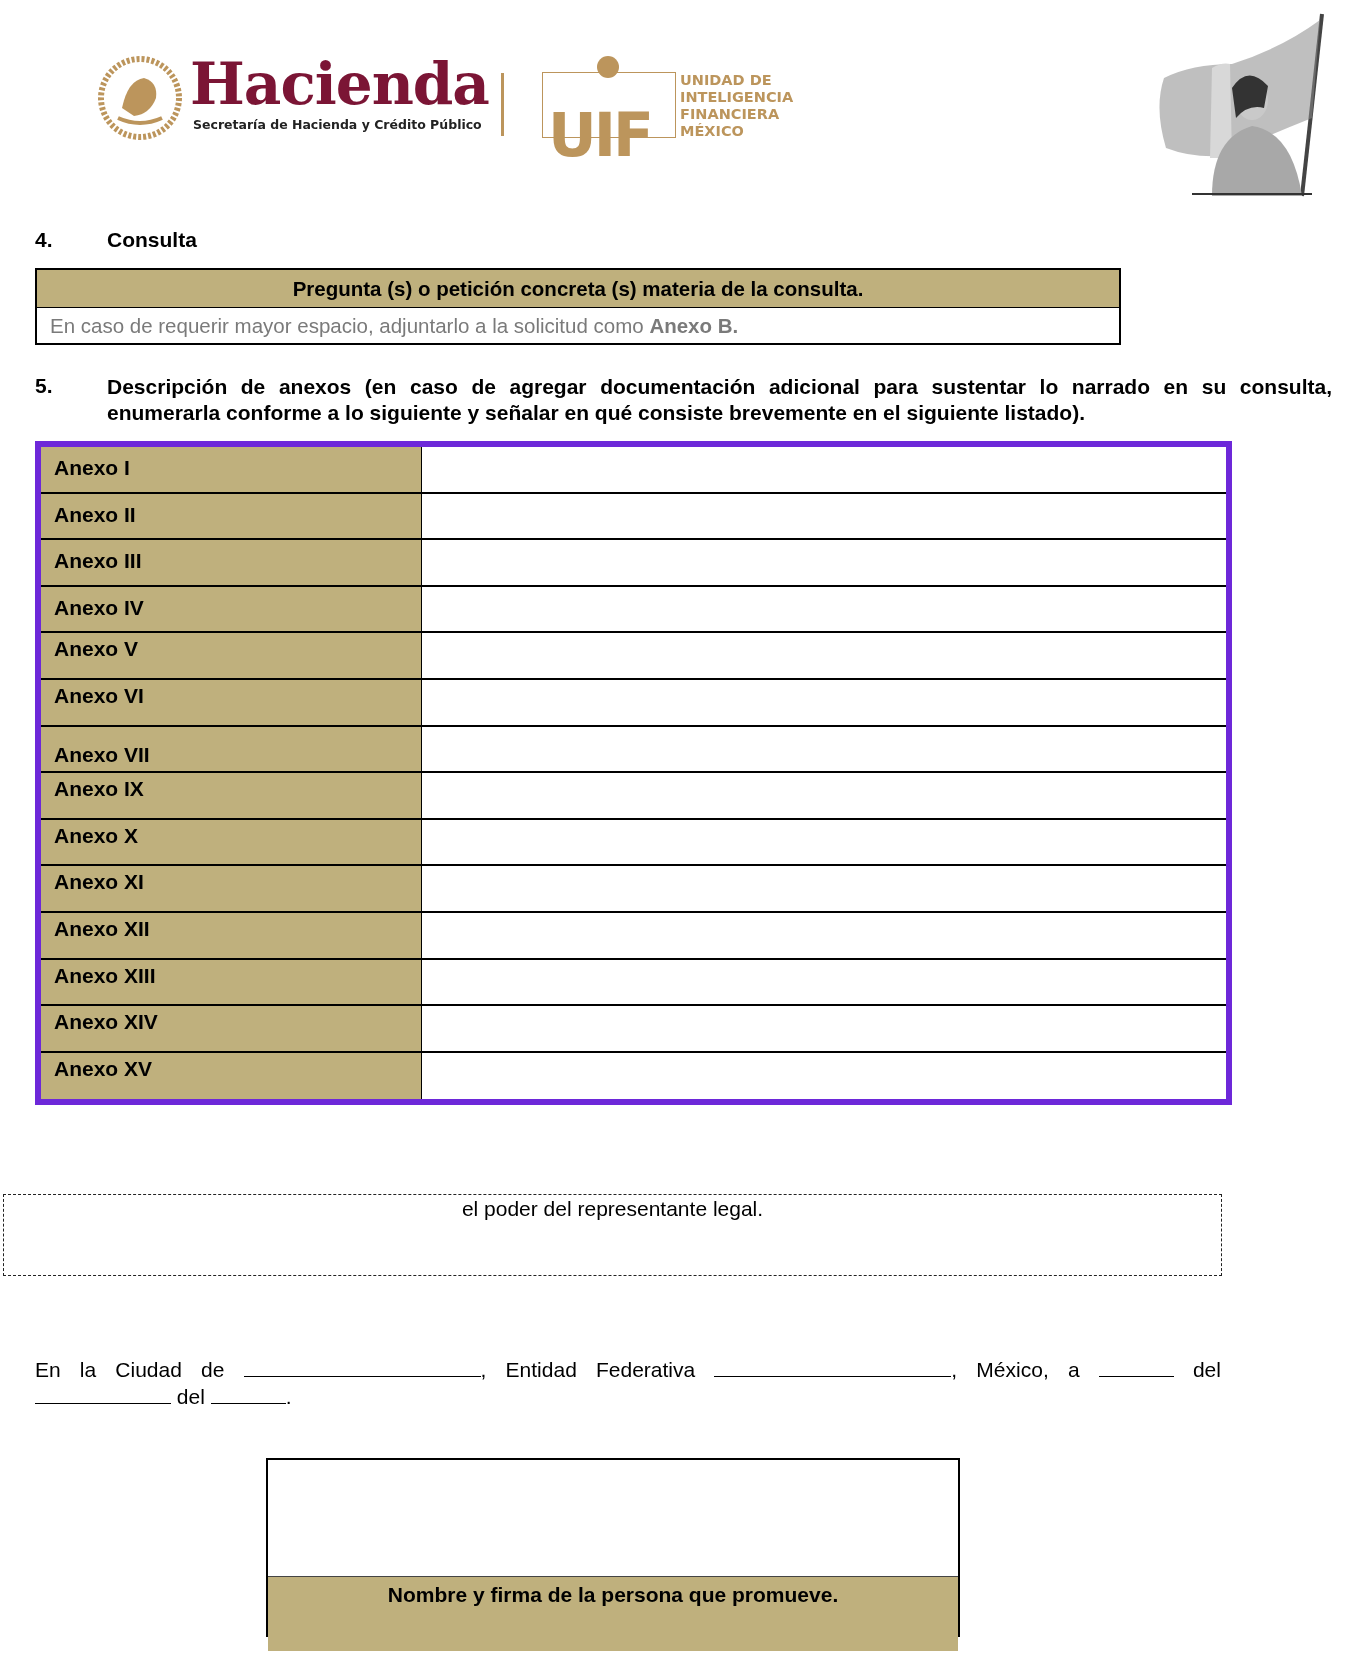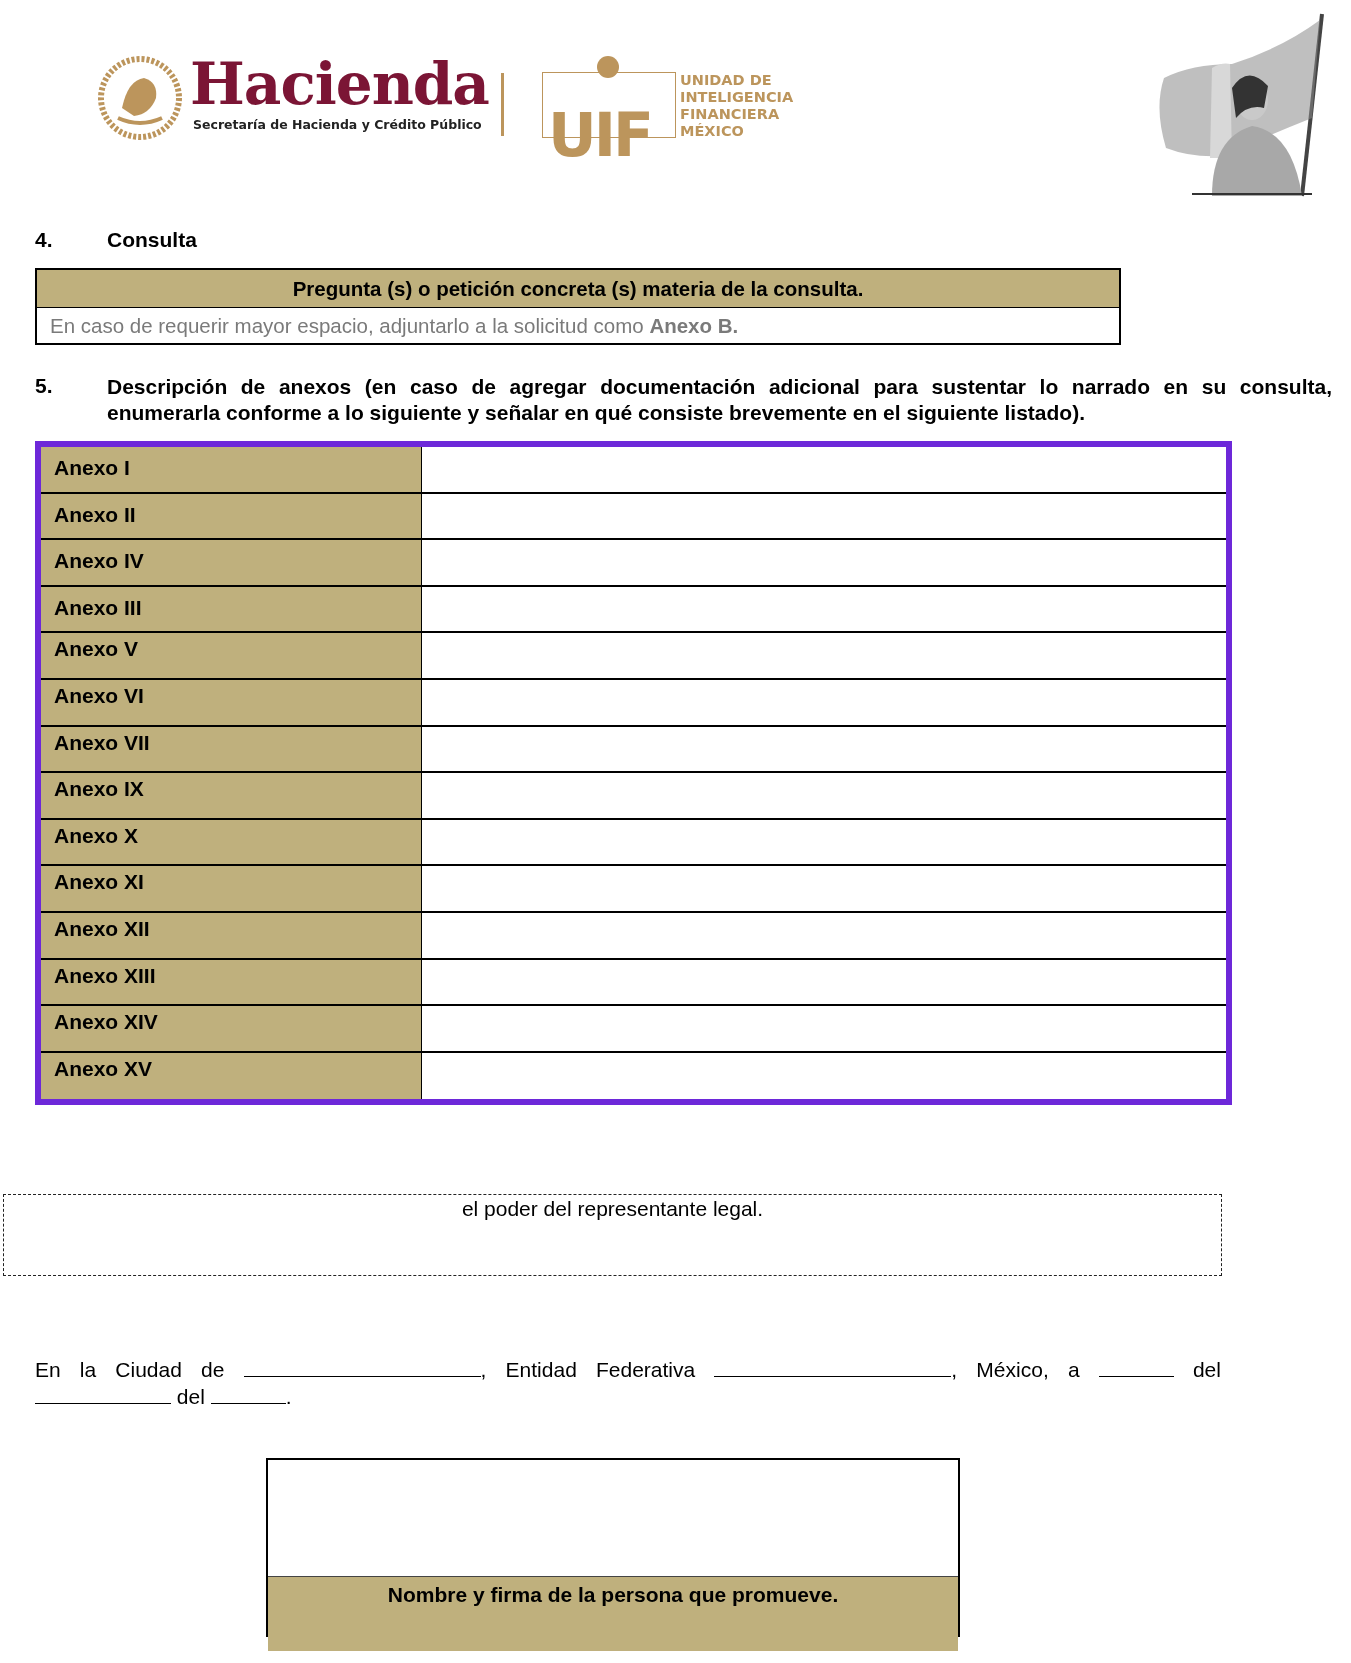--- a/index.html
+++ b/index.html
@@ -106,37 +106,37 @@
 <div class="abs anexos">
   <div class="anexo-row">
       <div class="anexo-label">Anexo I</div>
       <div class="anexo-value"></div>
     </div>
   <div class="anexo-row">
       <div class="anexo-label">Anexo II</div>
       <div class="anexo-value"></div>
     </div>
   <div class="anexo-row">
-      <div class="anexo-label">Anexo IV</div>
+      <div class="anexo-label">Anexo III</div>
       <div class="anexo-value"></div>
     </div>
   <div class="anexo-row">
-      <div class="anexo-label">Anexo III</div>
+      <div class="anexo-label">Anexo IV</div>
       <div class="anexo-value"></div>
     </div>
   <div class="anexo-row">
       <div class="anexo-label" style="padding-top:4px">Anexo V</div>
       <div class="anexo-value"></div>
     </div>
   <div class="anexo-row">
       <div class="anexo-label" style="padding-top:4px">Anexo VI</div>
       <div class="anexo-value"></div>
     </div>
   <div class="anexo-row">
-      <div class="anexo-label" style="padding-top:4px">Anexo VII</div>
+      <div class="anexo-label" style="padding-top:16px">Anexo VII</div>
       <div class="anexo-value"></div>
     </div>
   <div class="anexo-row">
       <div class="anexo-label" style="padding-top:4px">Anexo IX</div>
       <div class="anexo-value"></div>
     </div>
   <div class="anexo-row">
       <div class="anexo-label" style="padding-top:4px">Anexo X</div>
       <div class="anexo-value"></div>
     </div>

